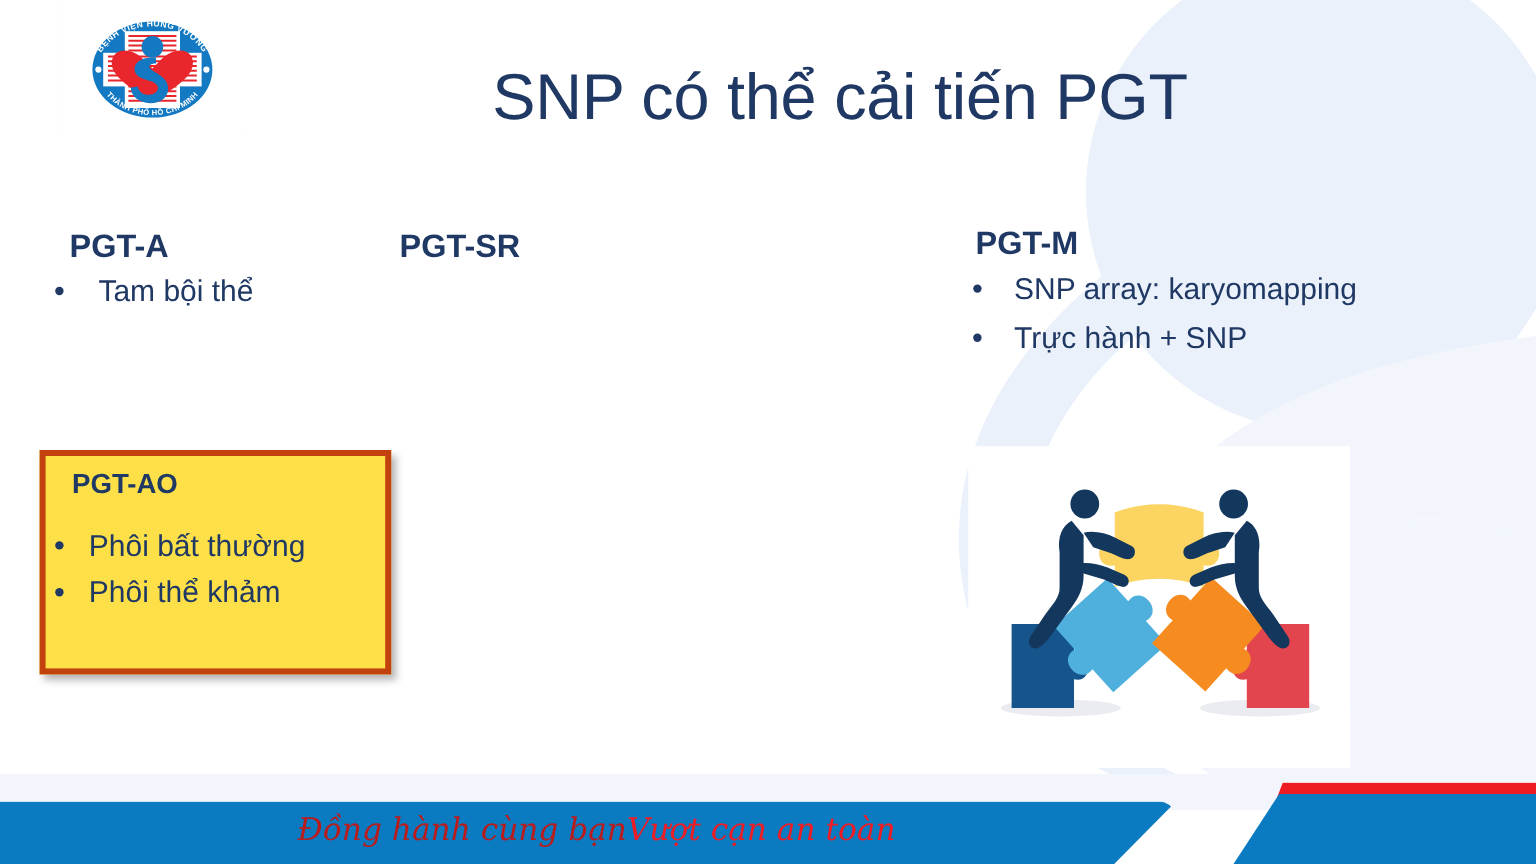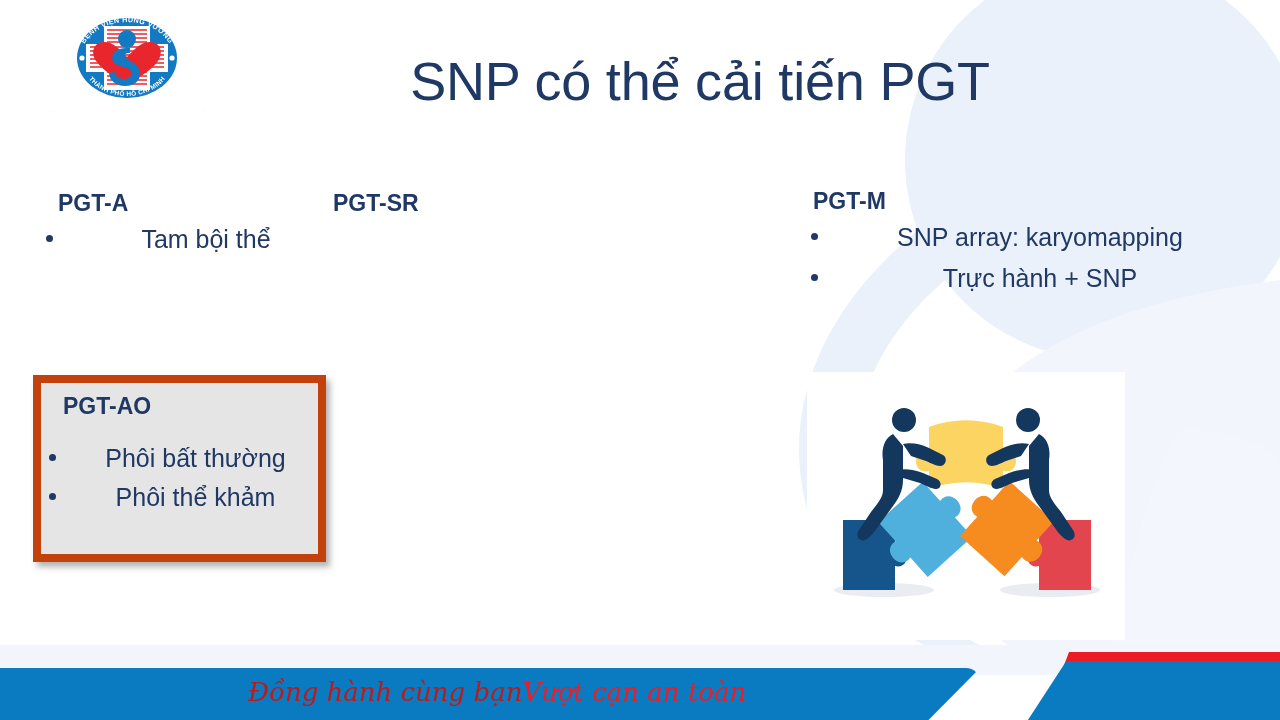--- a/index.html
+++ b/index.html
@@ -53,31 +53,30 @@
     line-height: 1.1;
     color: #1f3864;
     letter-spacing: -0.2px;
     z-index: 4;
     white-space: nowrap;
   }
 
   
   .col { position: absolute; z-index: 4; }
   .col-head {
-    font-size: 23px;
+    font-size: 27px;
     font-weight: bold;
     color: #1f3864;
     margin: 0 0 10px 0;
     padding-left: 8px;
   }
   ul.bullets {
     list-style: none;
     margin: 0;
     padding: 0;
-    text-align: center;
   }
   ul.bullets li {
     position: relative;
     color: #1f3864;
     font-size: 25px;
     line-height: 1.0;
     padding: 0 0 16px 34px;
   }
   ul.bullets li .bdot {
     position: absolute;
@@ -93,22 +92,22 @@
   #col-a ul.bullets li { padding-left: 42px; }
   #col-sr { left: 325px; top: 190px; width: 480px; }
   #col-m  { left: 805px; top: 188px; width: 430px; }
   #col-m ul.bullets li { padding-left: 40px; }
 
   
   #box-ao {
     position: absolute;
     left: 33px; top: 375px;
     width: 293px; height: 187px;
-    border: 8px solid #c2410c;
-    background: #e5e5e5;
+    border: 5px solid #c2410c;
+    background: #fde047;
     box-shadow: 4px 5px 6px rgba(90,90,90,0.45);
     box-sizing: border-box;
     z-index: 6;
   }
   #box-ao .col-head {
     margin: 10px 0 0 0;
     padding-left: 22px;
     font-size: 23px;
   }
   #box-ao ul.bullets { margin-top: 26px; }

